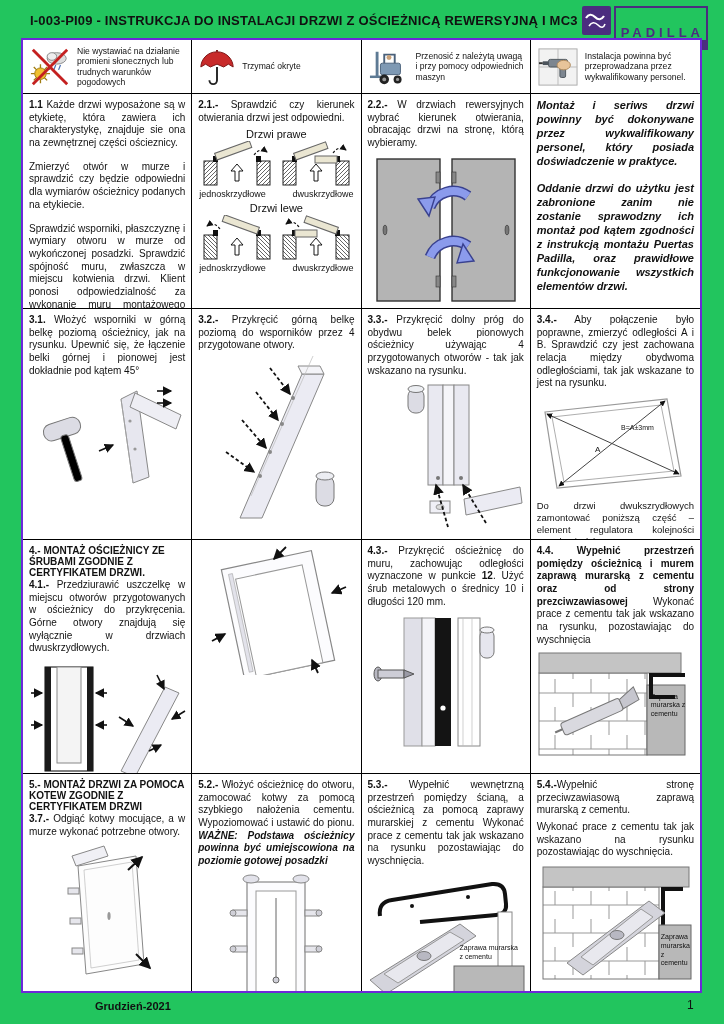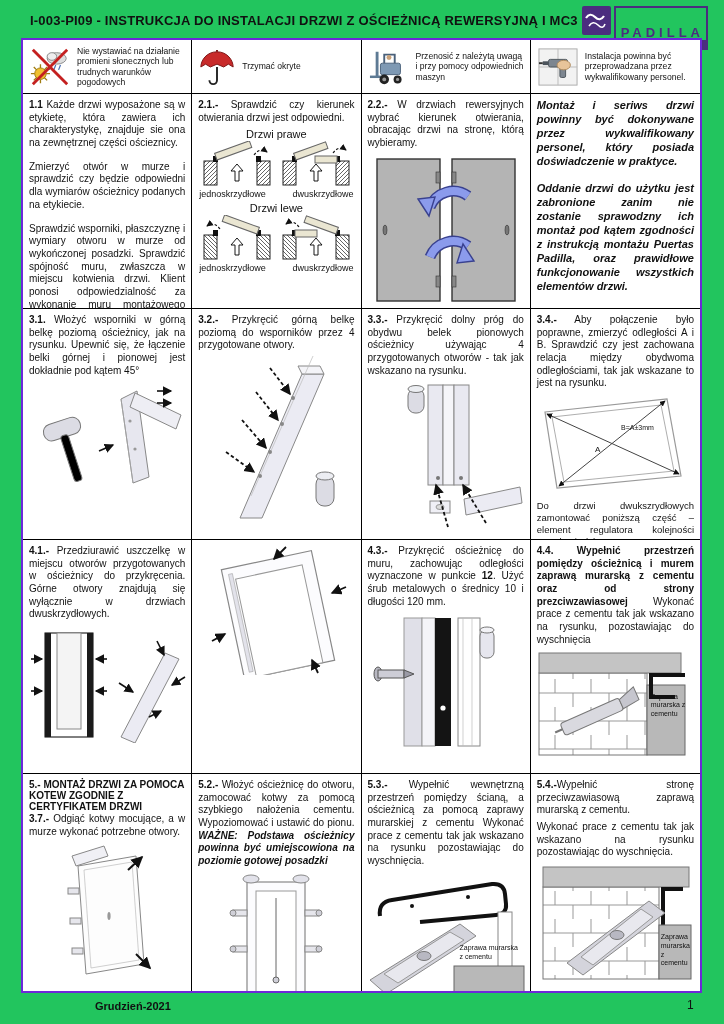--- a/index.html
+++ b/index.html
@@ -295,20 +295,21 @@
             <text x="84" y="36" font-size="7" fill="#111">B=A±3mm</text>
           </svg>
         </div>
         <p class="note">Do drzwi dwukszrydłowych zamontować poniższą część – element regulatora kolejności zamykania (7)</p>
 
       </div>
     </div>
 
     <div class="row r3">
       <div class="cell">
+        <p class="cell-title">4.- MONTAŻ OŚCIEŻNICY ZE ŚRUBAMI ZGODNIE  Z CERTYFIKATEM DRZWI.</p>
         <p class="body tight"><b class="num">4.1.-</b> <span>Przedziurawić uszczelkę w miejscu otworów przygotowanych w ościeżnicy do przykręcenia. Górne otwory znajdują się wyłącznie w drzwiach dwuskrzydłowych.</span></p>
         <div class="diagram">
           <svg width="158" height="118" viewBox="0 0 158 118">
             <rect x="16" y="8" width="48" height="104" fill="#fff" stroke="#000"></rect>
             <rect x="16" y="8" width="6" height="104" fill="#1a1a1a"></rect>
             <rect x="58" y="8" width="6" height="104" fill="#1a1a1a"></rect>
             <rect x="28" y="8" width="24" height="96" fill="#f4f4f4" stroke="#888"></rect>
             <path d="M2,34 h11" stroke="#111" stroke-width="1.6" marker-end="url(#ah)"></path>
             <path d="M2,66 h11" stroke="#111" stroke-width="1.6" marker-end="url(#ah)"></path>
             <path d="M78,34 h-11" stroke="#111" stroke-width="1.6" marker-end="url(#ah)"></path>

